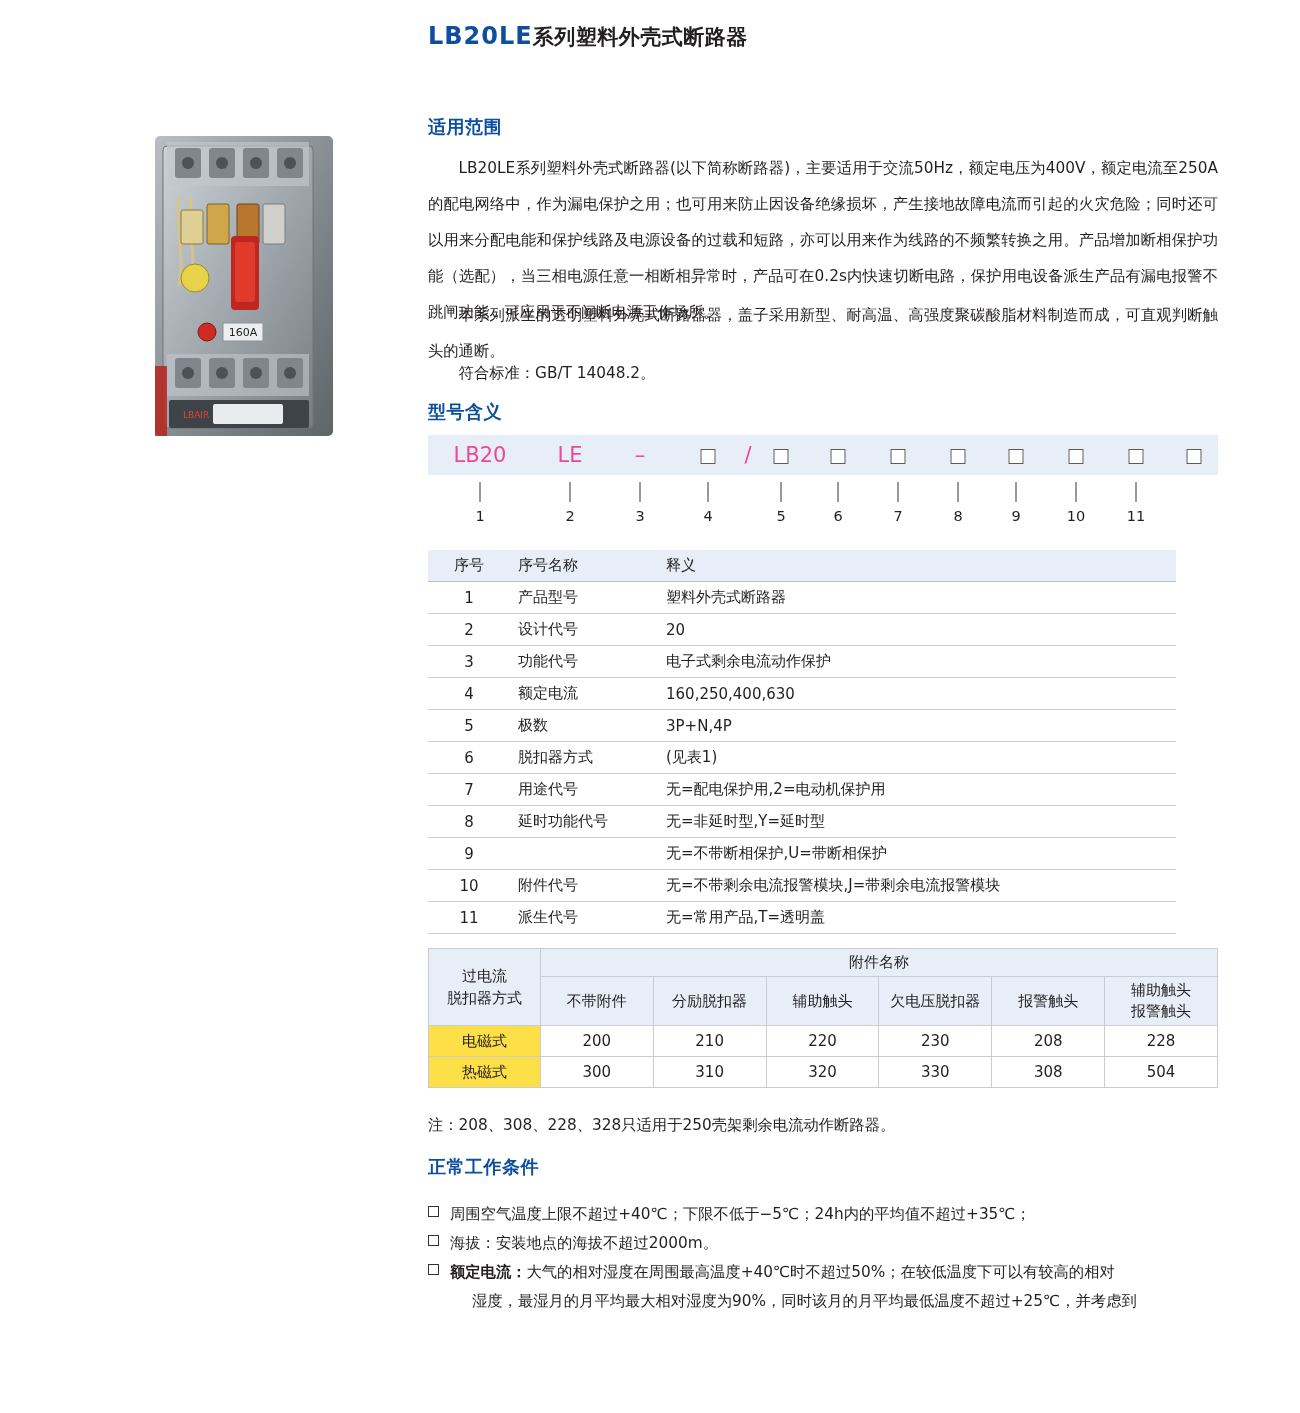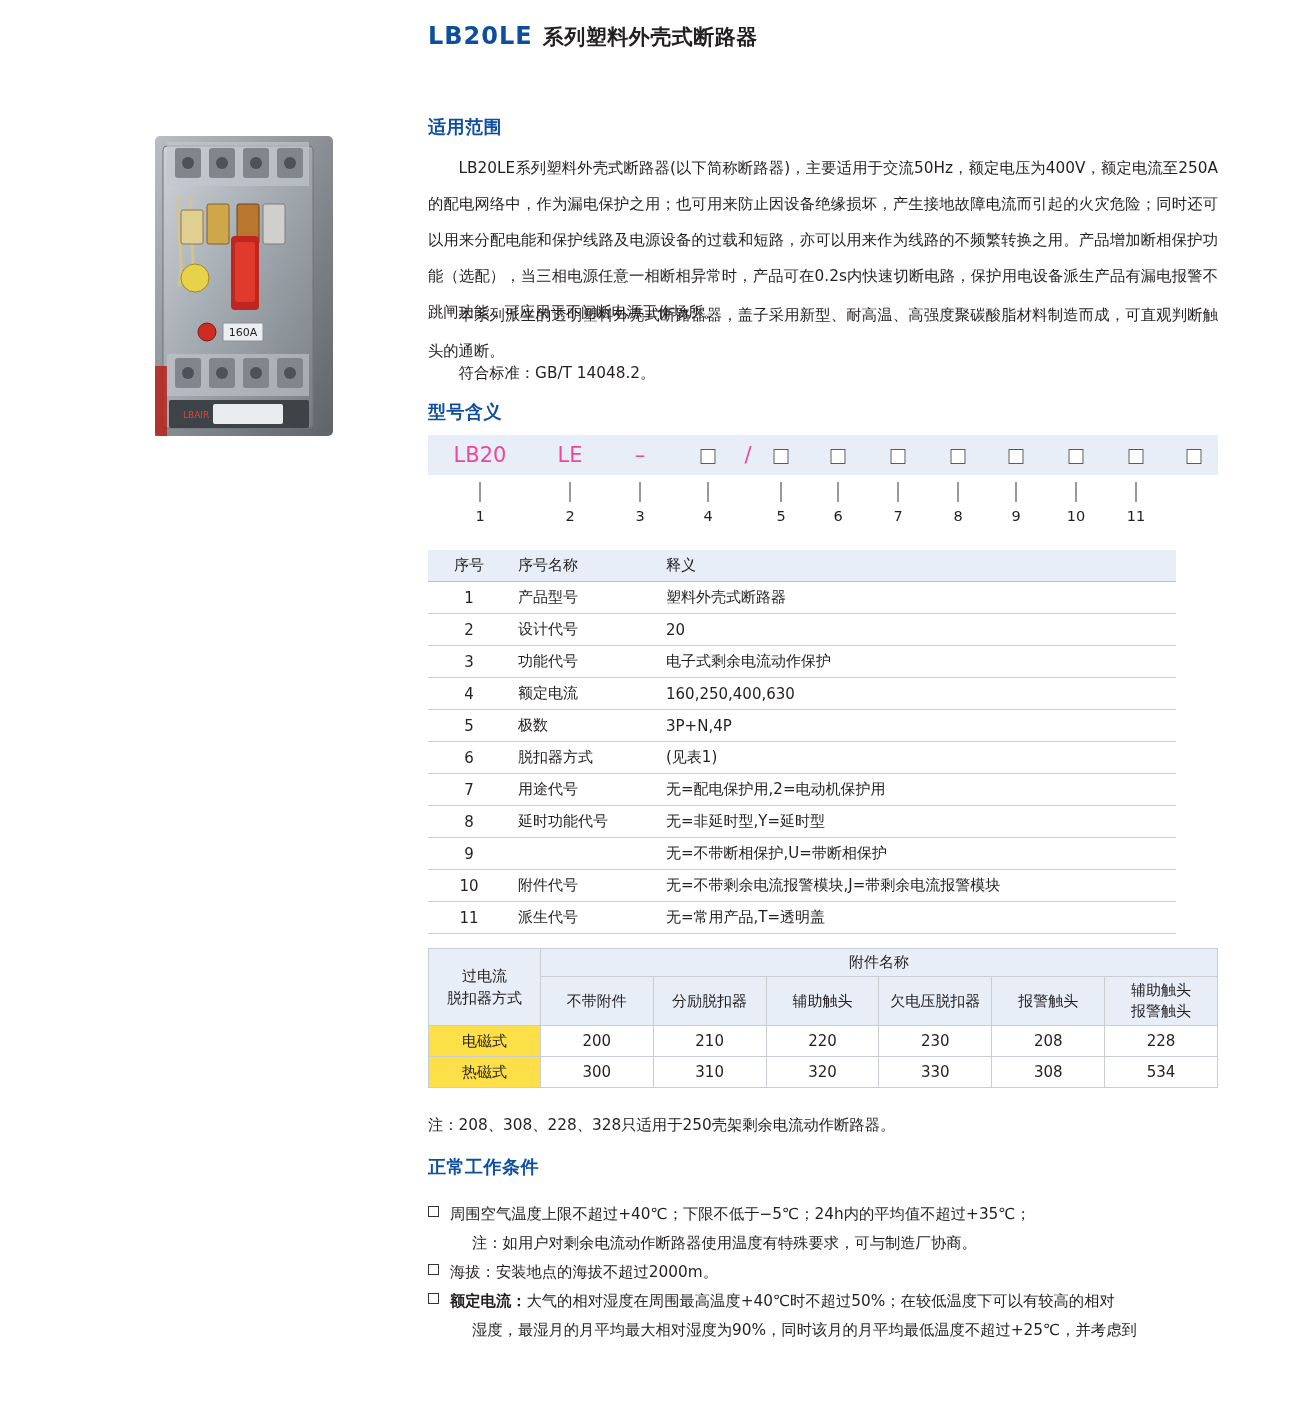--- a/index.html
+++ b/index.html
@@ -18,21 +18,20 @@
     width: 1300px;
     height: 1413px;
   }
   
   .title-row {
     position: absolute;
     left: 428px;
     top: 22px;
     display: flex;
     align-items: baseline;
-    gap: 10px;
   }
   .title-model {
     font-size: 24px;
     font-weight: bold;
     color: #0d4f9e;
     letter-spacing: 1px;
   }
   .title-rest {
     font-size: 21px;
     font-weight: bold;
@@ -458,35 +457,34 @@
           <td class="val">208</td>
           <td class="val">228</td>
         </tr>
         <tr>
           <td class="rowlbl">热磁式</td>
           <td class="val">300</td>
           <td class="val">310</td>
           <td class="val">320</td>
           <td class="val">330</td>
           <td class="val">308</td>
-          <td class="val">534</td>
+          <td class="val">504</td>
         </tr>
       </tbody>
   </table>
 
   <div class="note">注：208、308、228、328只适用于250壳架剩余电流动作断路器。</div>
 
   <div class="sec-head" id="sec-cond">正常工作条件</div>
 
   <div class="cond">
     <div class="item">
       <span class="bullet"></span>
       <span>周围空气温度上限不超过+40℃；下限不低于−5℃；24h内的平均值不超过+35℃；</span>
     </div>
-    <div class="sub">注：如用户对剩余电流动作断路器使用温度有特殊要求，可与制造厂协商。</div>
 
     <div class="item">
       <span class="bullet"></span>
       <span>海拔：安装地点的海拔不超过2000m。</span>
     </div>
 
     <div class="item">
       <span class="bullet"></span>
       <b>额定电流：</b><span>大气的相对湿度在周围最高温度+40℃时不超过50%；在较低温度下可以有较高的相对</span>
     </div>

